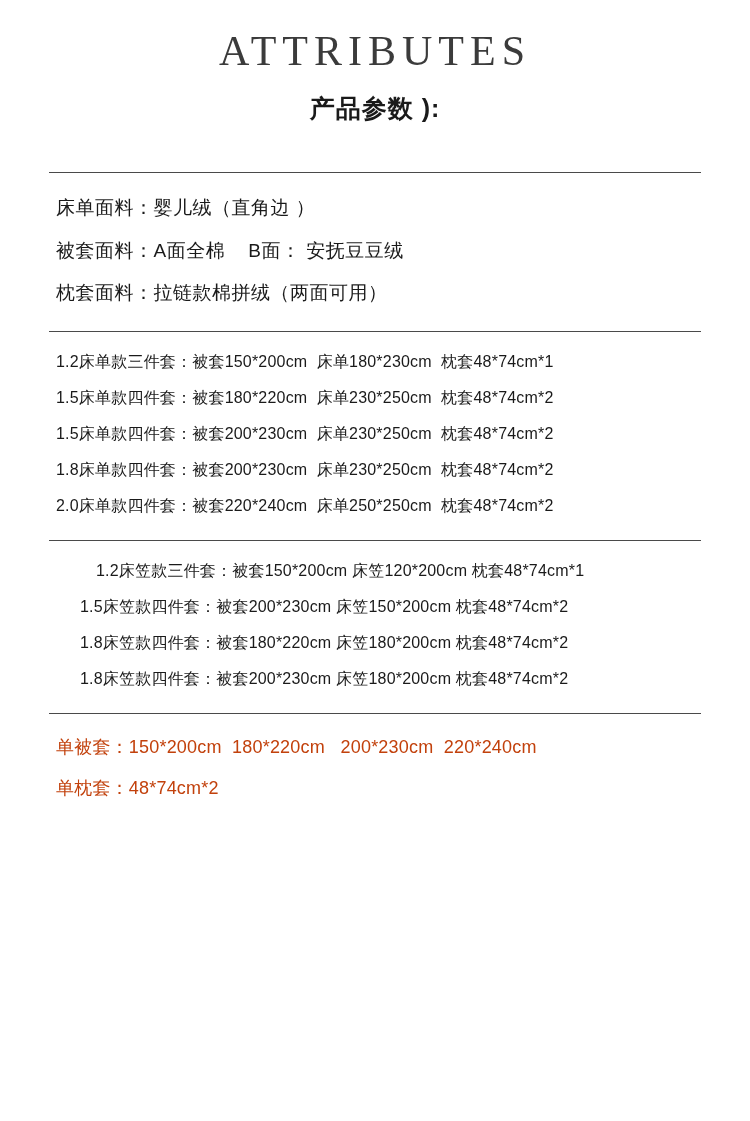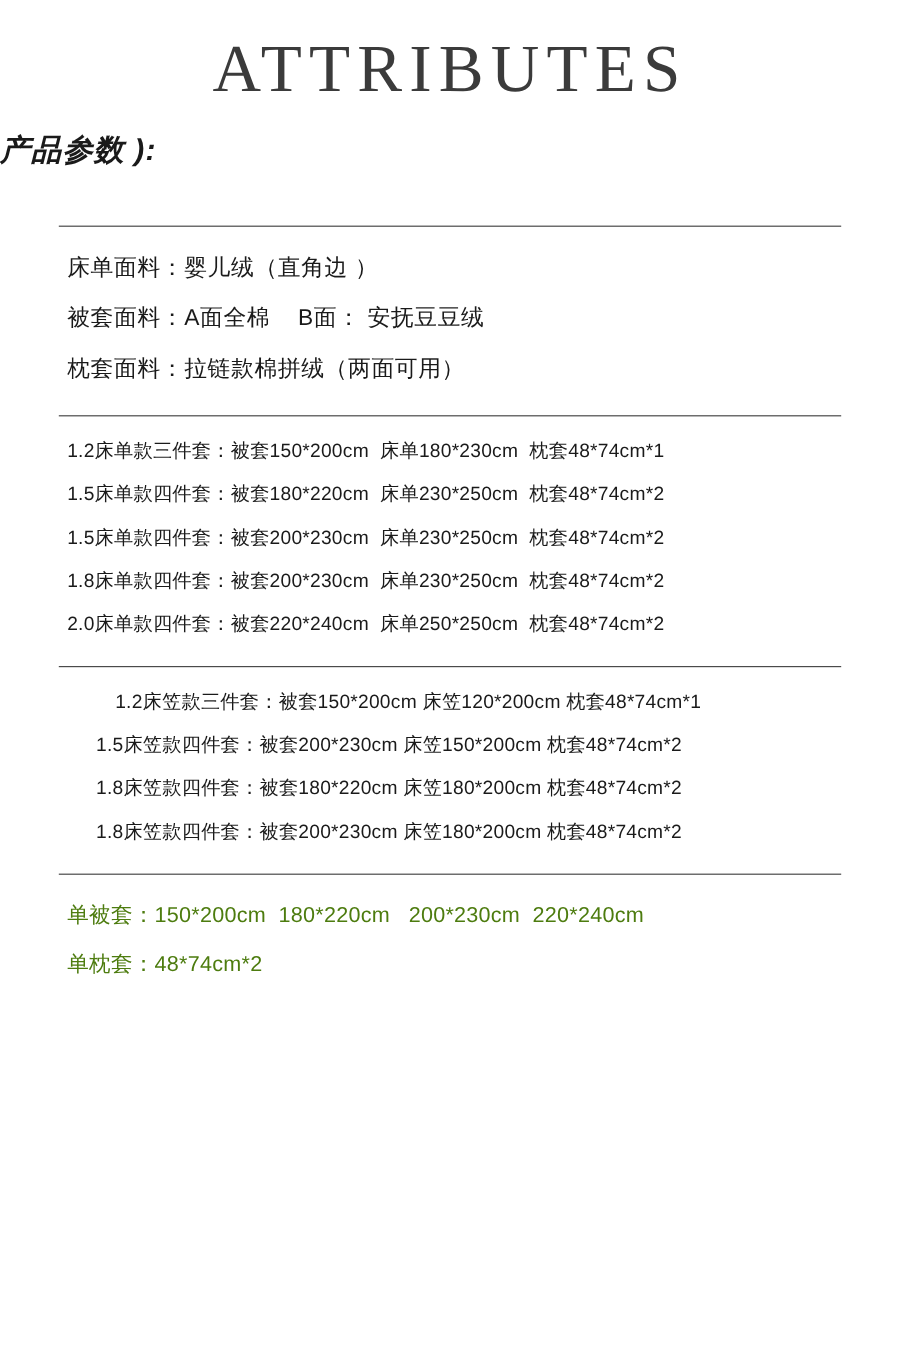--- a/index.html
+++ b/index.html
@@ -19,37 +19,36 @@
     width: 750px;
     height: 1121px;
     position: relative;
     box-sizing: border-box;
   }
 
   
   .title-en {
     text-align: center;
     font-family: "Liberation Serif", serif;
-    font-size: 56px;
+    font-size: 42px;
     letter-spacing: 6px;
     color: #3b3b3b;
     font-weight: 400;
     margin: 0;
     padding-top: 28px;
     line-height: 1.1;
   }
   .title-cn {
-    text-align: left;
+    text-align: center;
     font-size: 25px;
     color: #1a1a1a;
     font-weight: 600;
     margin: 0;
     padding-top: 18px;
     letter-spacing: 1px;
-    font-style: italic;
   }
 
   
   .rule {
     height: 1px;
     background: #4a4a4a;
     margin: 0 auto;
   }
   .rule-top { width: 652px; margin-top: 47px; }
   .rule-mid { width: 652px; margin-top: 23px; }
@@ -83,21 +82,21 @@
     letter-spacing: 0.2px;
   }
   .size-row:first-child { padding-top: 18px; }
 
   .size-list.indented .size-row { padding-left: 30px; }
   .size-list.indented .size-row:first-child { padding-left: 46px; }
 
   .tail-row {
     font-size: 18px;
     line-height: 1.5;
-    color: #4d7c0f;
+    color: #c2410c;
     margin: 0;
     padding: 14px 0 0 6px;
     white-space: pre;
     letter-spacing: 0.2px;
   }
   .tail-row:first-child { padding-top: 20px; }
 </style>
 </head>
 <body>
 

